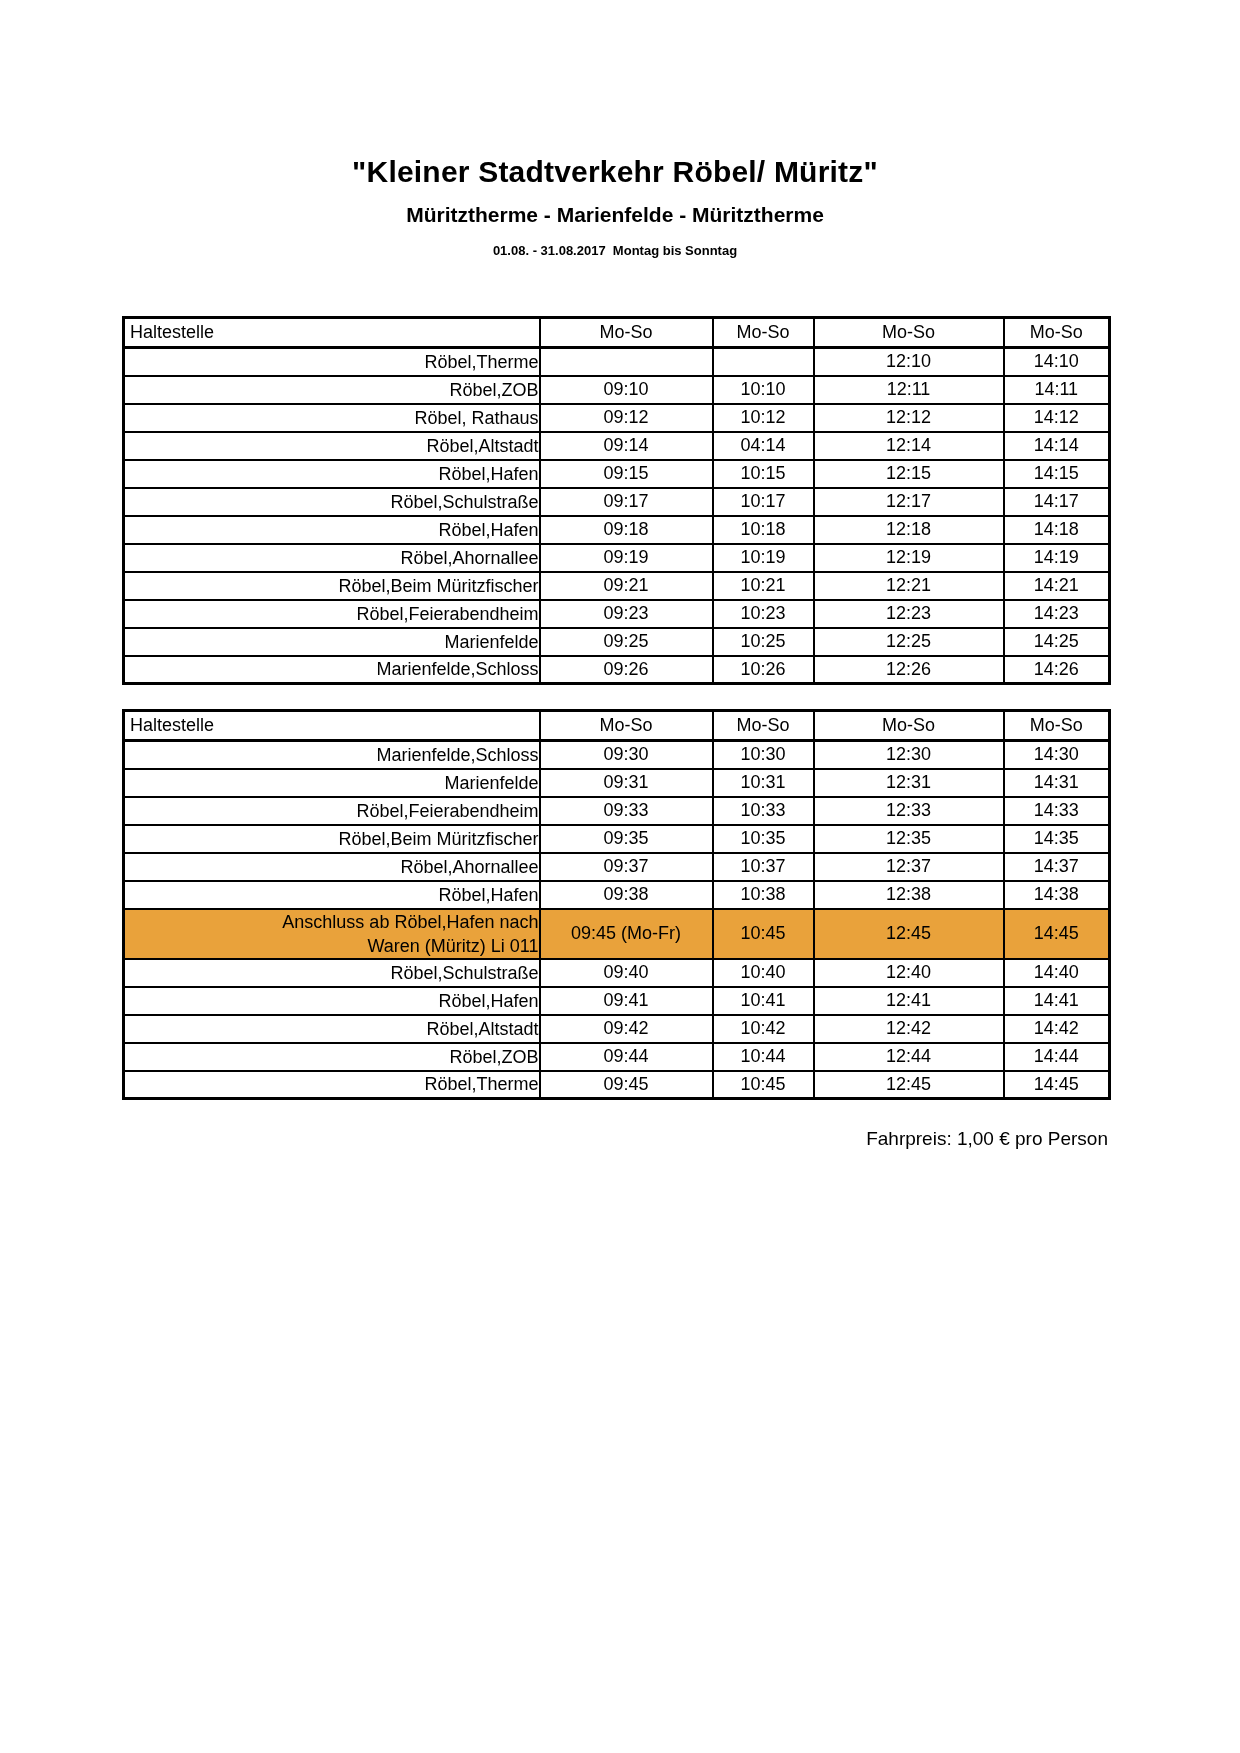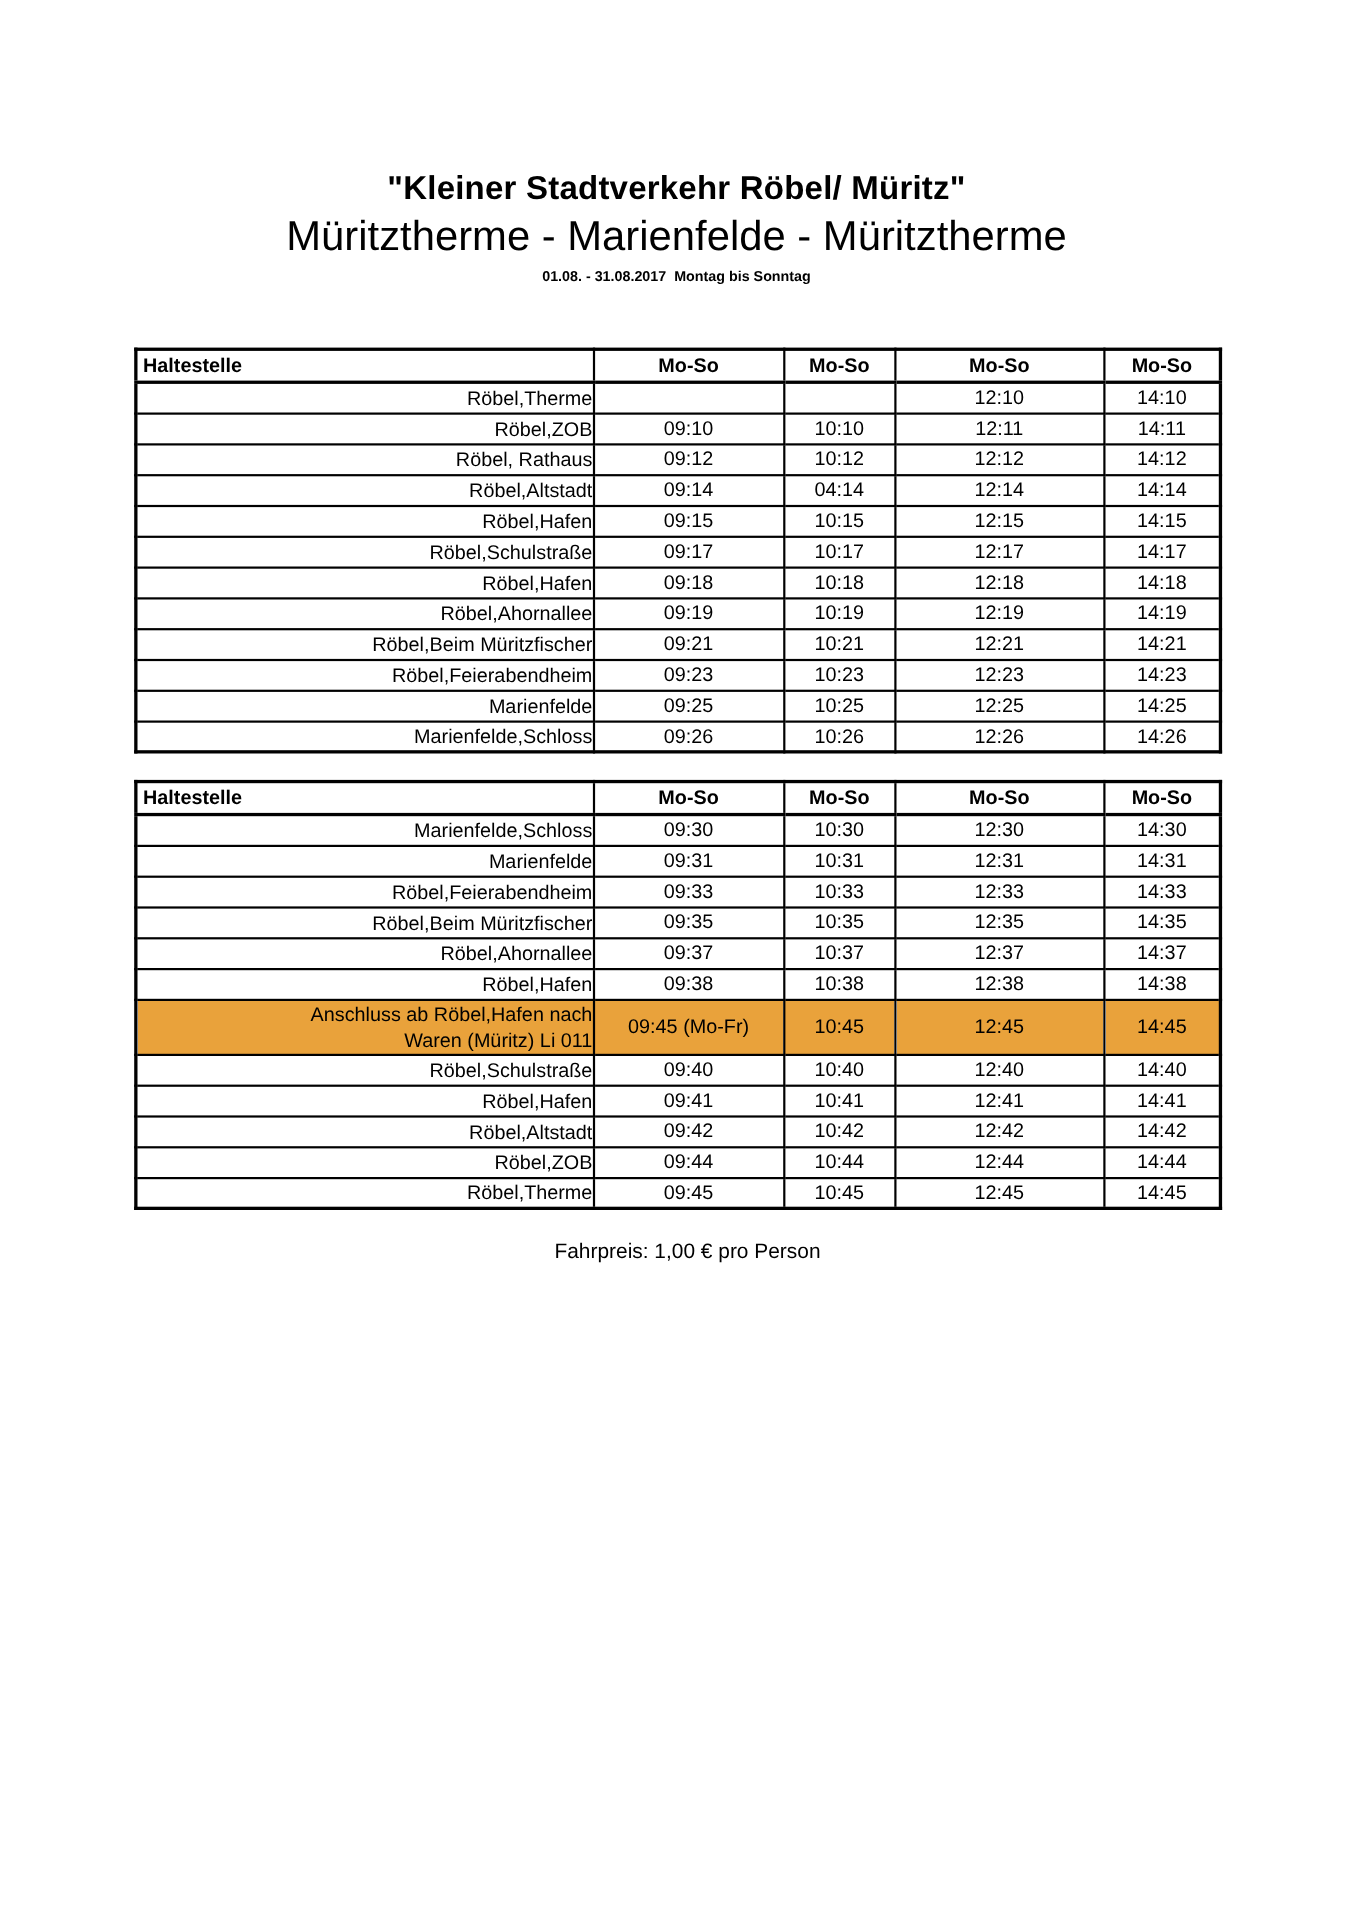--- a/index.html
+++ b/index.html
@@ -7,21 +7,21 @@
   body {
     width:1240px; height:1753px;
     position:relative; overflow:hidden;
     font-family:"Liberation Sans", sans-serif;
     color:#000;
     --highlight:#E9A23B;
   }
   .page { position:absolute; left:122px; top:0; width:986px; }
   .header-block { margin-top:150px; text-align:center; }
   .title    { font-size:30px; font-weight:bold; line-height:44px; letter-spacing:0.2px; }
-  .subtitle { font-size:38px; font-weight:normal; line-height:42px; }
+  .subtitle { font-size:21px; font-weight:bold; line-height:42px; }
   .date-range { font-size:13px; font-weight:bold; line-height:30px; white-space:pre; }
 
   table.timetable {
     border-collapse:collapse;
     table-layout:fixed;
     width:986px;
     border:3px solid #000;
   }
   table.timetable.first  { margin-top:50px; }
   table.timetable.second { margin-top:24px; }
@@ -31,41 +31,41 @@
   col.c3 { width:190px; }
   col.c4 { width:106px; }
   .timetable th, .timetable td {
     border:2px solid #000;
     font-size:18px;
     height:28px;
     vertical-align:middle;
     overflow:hidden;
   }
   .timetable thead th {
-    font-weight:bold;
+    font-weight:normal;
     height:30px;
     text-align:center;
     border-bottom:3px solid #000;
   }
   .timetable thead th.stop { text-align:left; padding-left:5px; }
   .timetable td.stop {
     text-align:right;
     padding-left:5px;
     white-space:pre-line;
     line-height:24px;
   }
   .timetable td.time { text-align:center; }
   .timetable tr.highlight td { background:var(--highlight); }
 
   .fare-note {
     margin-top:26px;
     padding-left:20px;
     font-size:19px;
     line-height:26px;
-    text-align:center;
+    text-align:right;
   }
 </style>
 </head>
 <body style="--highlight: #E9A23B;">
 
 <div class="page">
   <div class="header-block">
     <div class="title">"Kleiner Stadtverkehr Röbel/ Müritz"</div>
     <div class="subtitle">Müritztherme - Marienfelde - Müritztherme</div>
     <div class="date-range">01.08. - 31.08.2017  Montag bis Sonntag</div>

